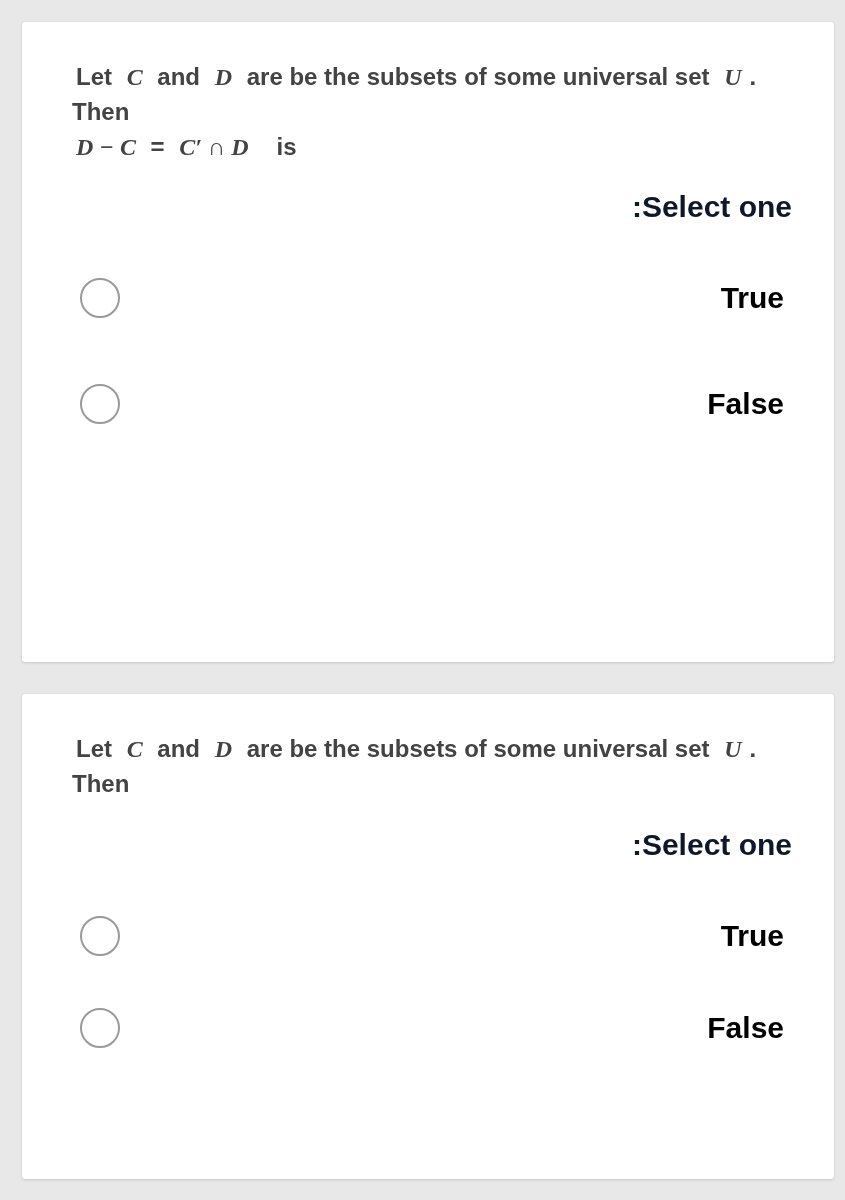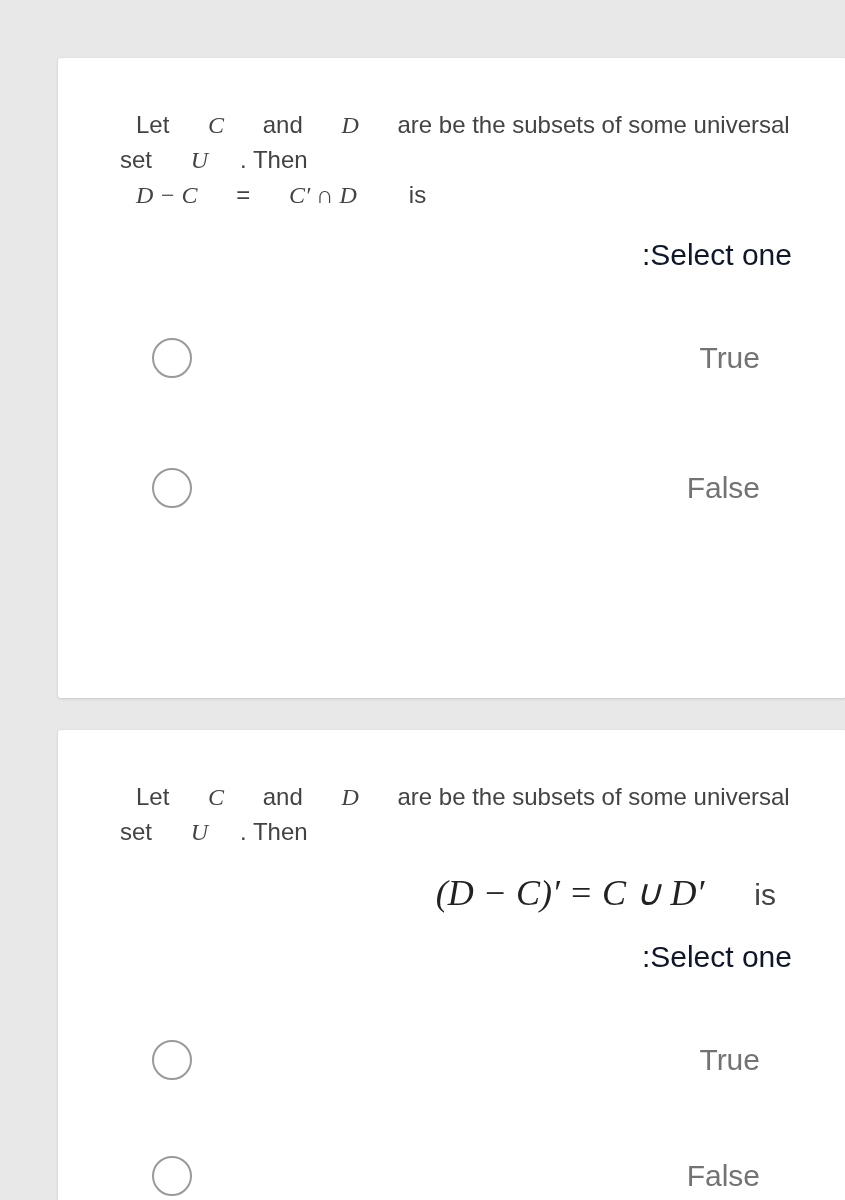--- a/index.html
+++ b/index.html
@@ -1,15 +1,15 @@
 <!DOCTYPE html>
 <html><head>
   <meta charset="utf-8">
   <style>
-    * { box-sizing: border-box; margin: 16px; padding: 0; }
+    * { box-sizing: border-box; margin: 4px; padding: 0; font-weight: bold; }
     body {
       width: 845px;
       height: 1200px;
       background: #e8e8e8;
       font-family: -apple-system, BlinkMacSystemFont, "Segoe UI", Arial, sans-serif;
       color: #333;
       padding: 10px 15px 10px 10px;
     }
     .card {
       background: #ffffff;
@@ -51,21 +51,21 @@
       margin-bottom: 58px;
       padding-right: 4px;
     }
     .radio {
       width: 40px; height: 40px;
       border: 2px solid #9a9a9a;
       border-radius: 50%;
       flex: 0 0 40px;
       background: #fff;
     }
-    .olabel { font-size: 30px; color: #737373; text-align: right; }
+    .olabel { font-size: 30px; color: #000000; text-align: right; }
     .lowtight .opt { margin-bottom: 44px; }
   </style>
 </head>
 <body>
 
 <div class="card q1">
   <div class="qtext">
     <span>Let </span><span class="mi">C</span><span> and </span><span class="mi">D</span><span> are be the subsets of some universal set </span><span class="mi">U</span><span>. Then</span><br>
     <span class="mi">D − C</span><span> = </span><span class="mi">C′ ∩ D</span>&nbsp;&nbsp;&nbsp;<span>is</span>
   </div>
@@ -79,23 +79,20 @@
       <div class="radio"></div>
       <div class="olabel">False</div>
     </div>
   </div>
 </div>
 
 <div class="card q2">
   <div class="qtext">
     <span>Let </span><span class="mi">C</span><span> and </span><span class="mi">D</span><span> are be the subsets of some universal set </span><span class="mi">U</span><span>. Then</span>
   </div>
-  <div class="formula-big">
-    <span>(D − C)′ = C ∪ D′</span><span class="is">is</span>
-  </div>
   <div class="sel">:Select one</div>
   <div class="opts lowtight">
     <div class="opt">
       <div class="radio"></div>
       <div class="olabel">True</div>
     </div>
     <div class="opt">
       <div class="radio"></div>
       <div class="olabel">False</div>
     </div>

